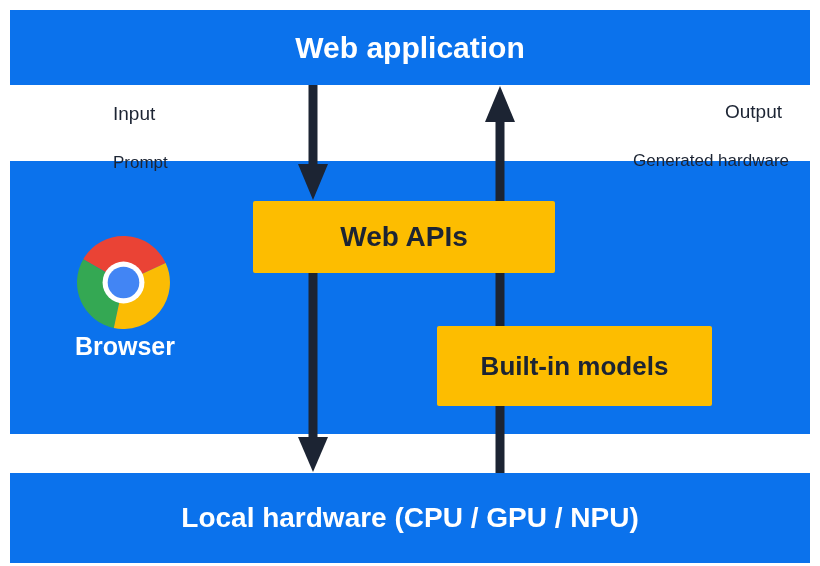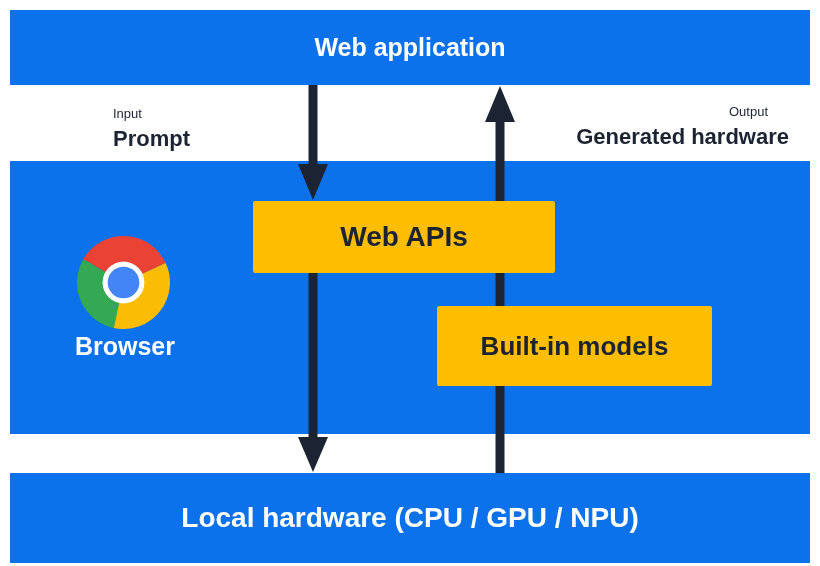--- a/index.html
+++ b/index.html
@@ -8,44 +8,44 @@
   }
   *{margin:0;padding:0;box-sizing:border-box;}
   html,body{background:#ffffff;}
   body{font-family:"Liberation Sans","DejaVu Sans",sans-serif;}
   .canvas{position:relative;width:820px;height:566px;background:#ffffff;overflow:hidden;}
 
   .bar{position:absolute;left:10px;width:800px;background:var(--blue);display:flex;align-items:center;justify-content:center;z-index:1;}
   .top-bar{top:10px;height:75px;}
   .bottom-bar{top:473px;height:90px;}
   .bar .bar-label{color:var(--white-text);font-weight:bold;}
-  .top-bar .bar-label{font-size:25px;}
+  .top-bar .bar-label{font-size:30px;}
   .bottom-bar .bar-label{font-size:28px;}
 
   .middle-section{position:absolute;left:10px;top:161px;width:800px;height:273px;background:var(--blue);z-index:1;}
 
   .gap-label{position:absolute;z-index:2;color:var(--navy);}
   .input-block{left:113px;top:102px;text-align:left;}
   .output-block{right:31px;top:100px;text-align:right;}
-  .gap-title{font-size:13px;font-weight:normal;line-height:23px;}
-  .gap-value{font-size:22px;font-weight:bold;line-height:27px;}
-  .output-block .gap-title{margin-right:21px;}
+  .gap-title{font-size:19px;font-weight:normal;line-height:23px;}
+  .gap-value{font-size:17px;font-weight:normal;line-height:27px;margin-top:24px;}
+  .output-block .gap-title{margin-right:7px;}
 
   .chrome-logo{position:absolute;left:77px;top:236px;width:93px;height:93px;z-index:2;}
   .browser-label{position:absolute;left:45px;top:332px;width:160px;text-align:center;
     color:var(--white-text);font-size:25px;font-weight:bold;z-index:2;}
 
   .arrows{position:absolute;left:0;top:0;width:820px;height:566px;z-index:3;pointer-events:none;}
   .arrows line{stroke:var(--navy);stroke-width:9;}
   .arrows polygon{fill:var(--navy);}
 
   .ybox{position:absolute;background:var(--yellow);z-index:4;display:flex;flex-direction:column;
     align-items:center;justify-content:center;color:var(--navy);font-weight:bold;text-align:center;border-radius:2px;}
   .web-apis-box{left:253px;top:201px;width:302px;height:72px;font-size:28px;}
-  .builtin-box{left:437px;top:306px;width:275px;height:80px;font-size:26px;line-height:33px;}
+  .builtin-box{left:437px;top:326px;width:275px;height:80px;font-size:26px;line-height:33px;}
 </style>
 </head>
 <body>
 
 <div class="canvas">
 
   <div class="bar top-bar">
     <span class="bar-label">Web application</span>
   </div>
 

